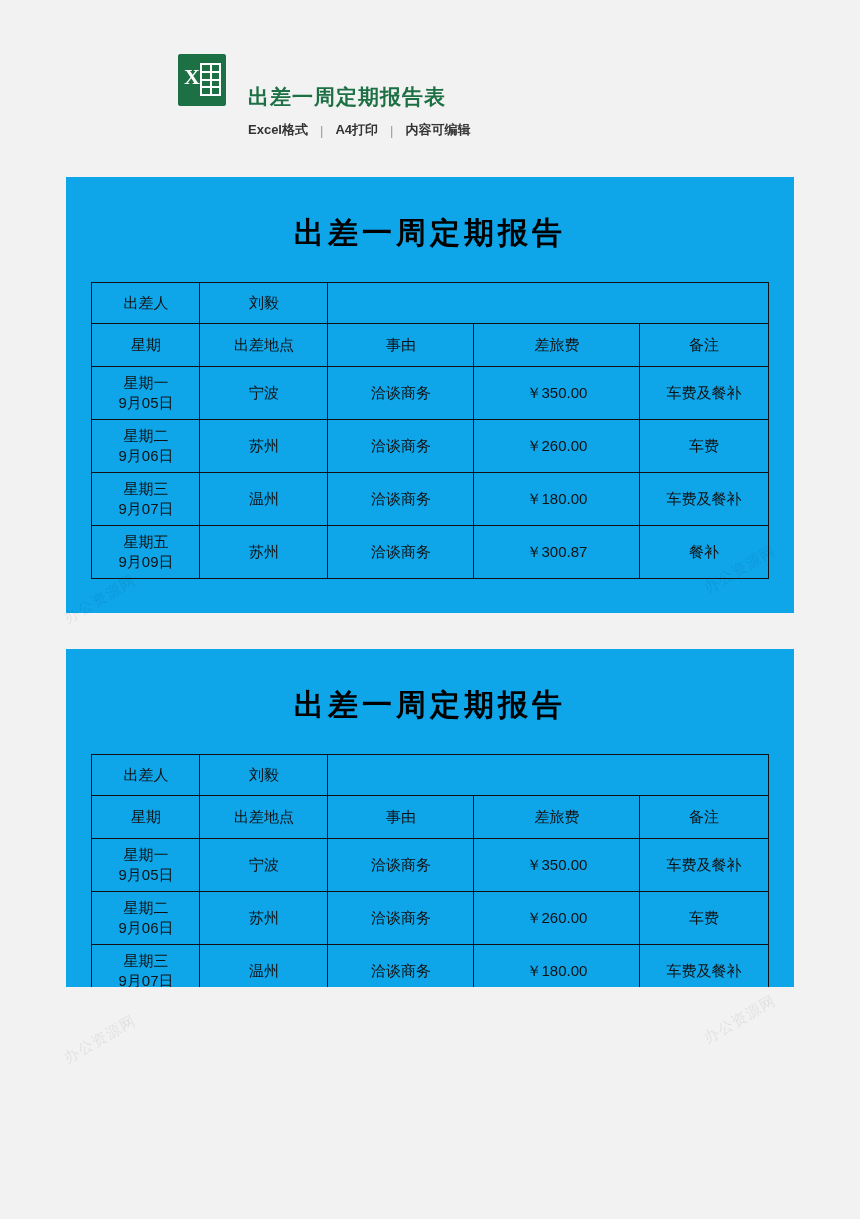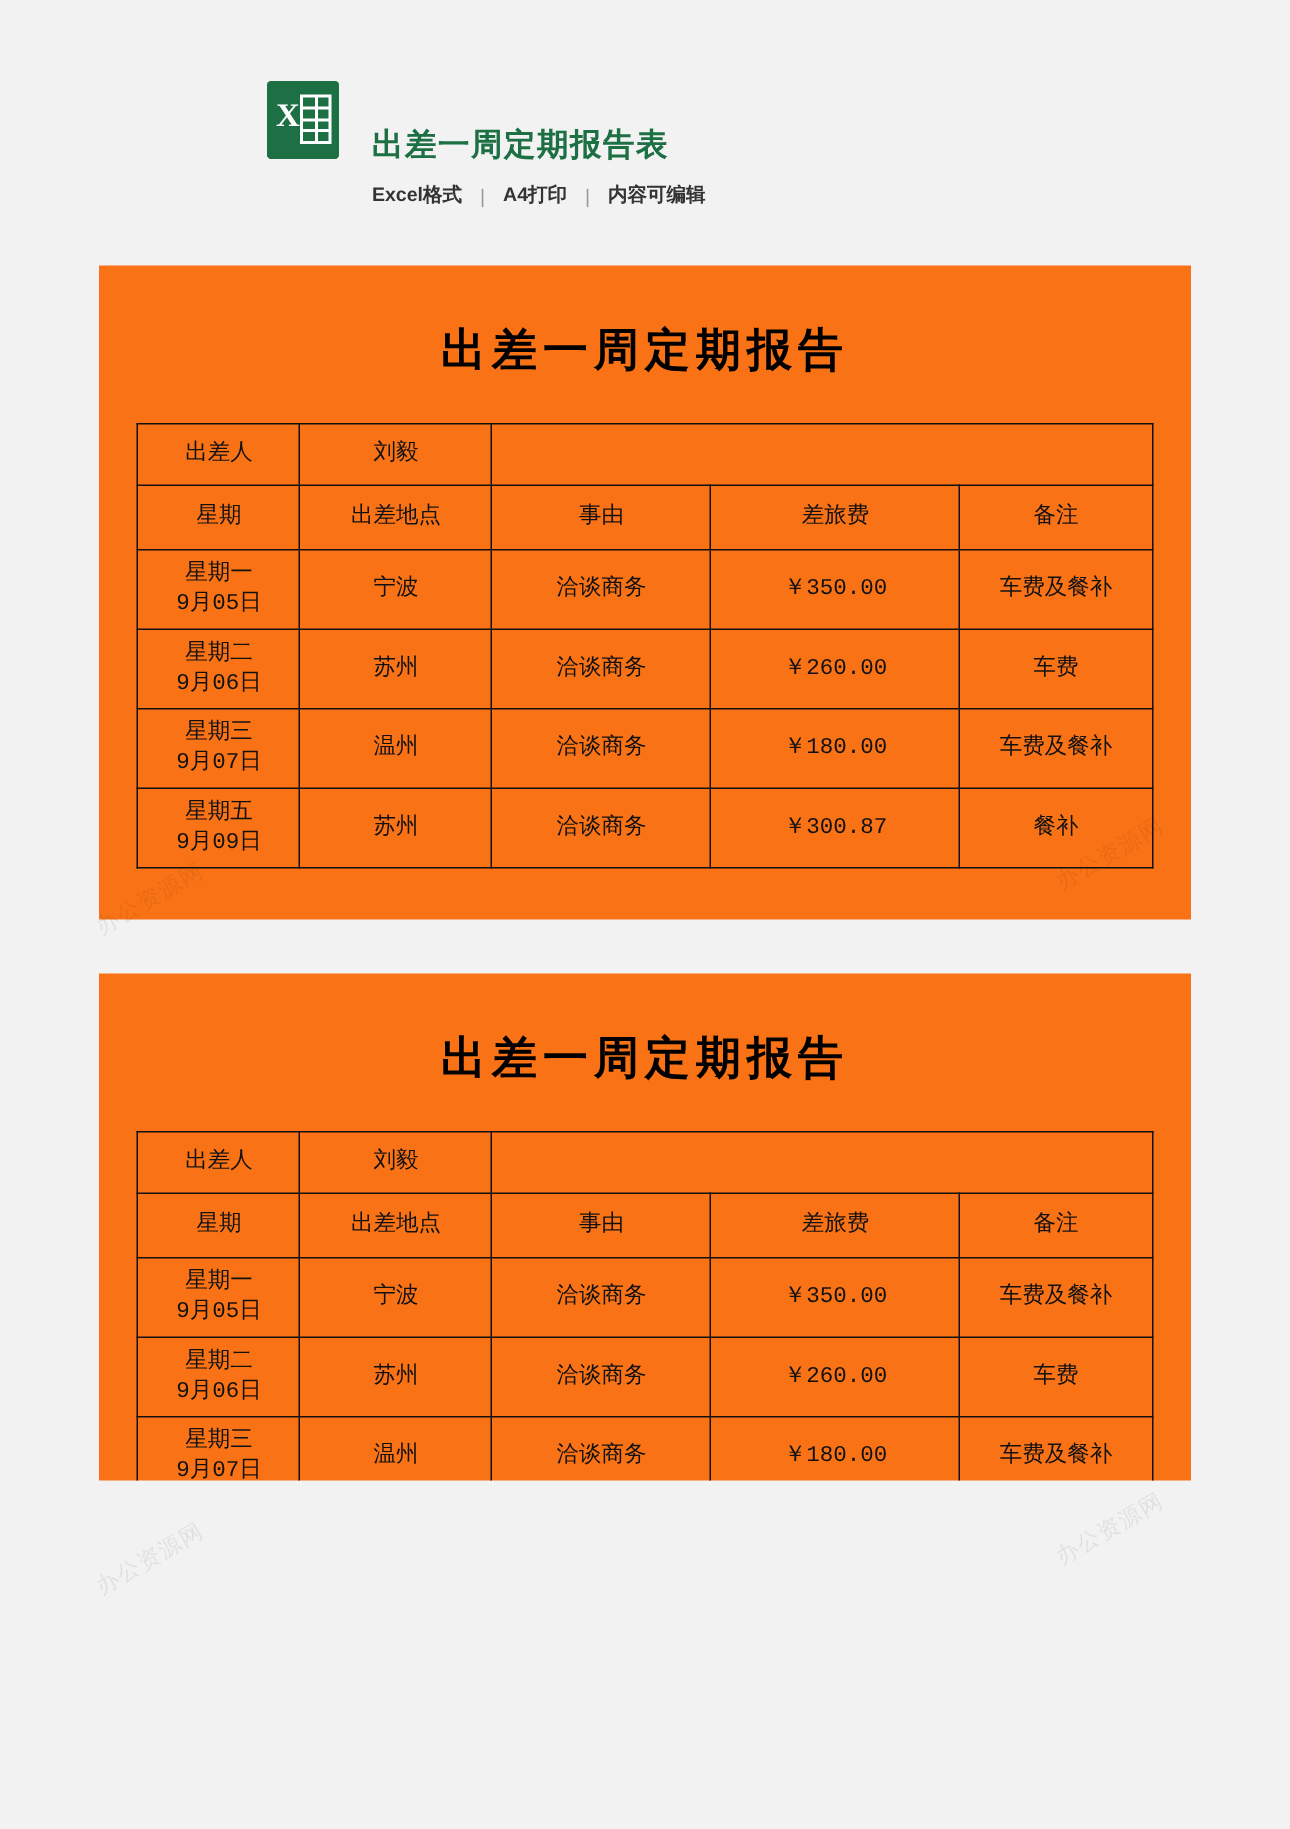--- a/index.html
+++ b/index.html
@@ -84,21 +84,21 @@
   }
   .doc-meta .meta-item { white-space: nowrap; }
   .doc-meta .meta-sep {
     color: #999;
     padding: 0 12px;
     font-weight: normal;
   }
 
   
   .sheet {
-    background: #f97316;
+    background: #0ea5e9;
     width: 728px;
     margin: 0 auto;
     box-sizing: border-box;
     padding: 26px 0 34px 0;
     position: relative;
   }
   .sheet.first { margin-top: 38px; }
   .sheet.second { margin-top: 36px; padding-bottom: 0; }
 
   .sheet-title {
@@ -109,21 +109,21 @@
     letter-spacing: 4px;
     color: #000;
     margin: 10px 0 28px 0;
   }
 
   table.report {
     border-collapse: collapse;
     width: 676px;
     margin: 0 auto;
     table-layout: fixed;
-    font-family: Liberation Mono, monospace;
+    font-family: Liberation Sans, sans-serif;
   }
   table.report td, table.report th {
     border: 1px solid #111;
     text-align: center;
     vertical-align: middle;
     font-size: 15px;
     color: #111;
     padding: 0;
     line-height: 1.35;
     font-weight: normal;

